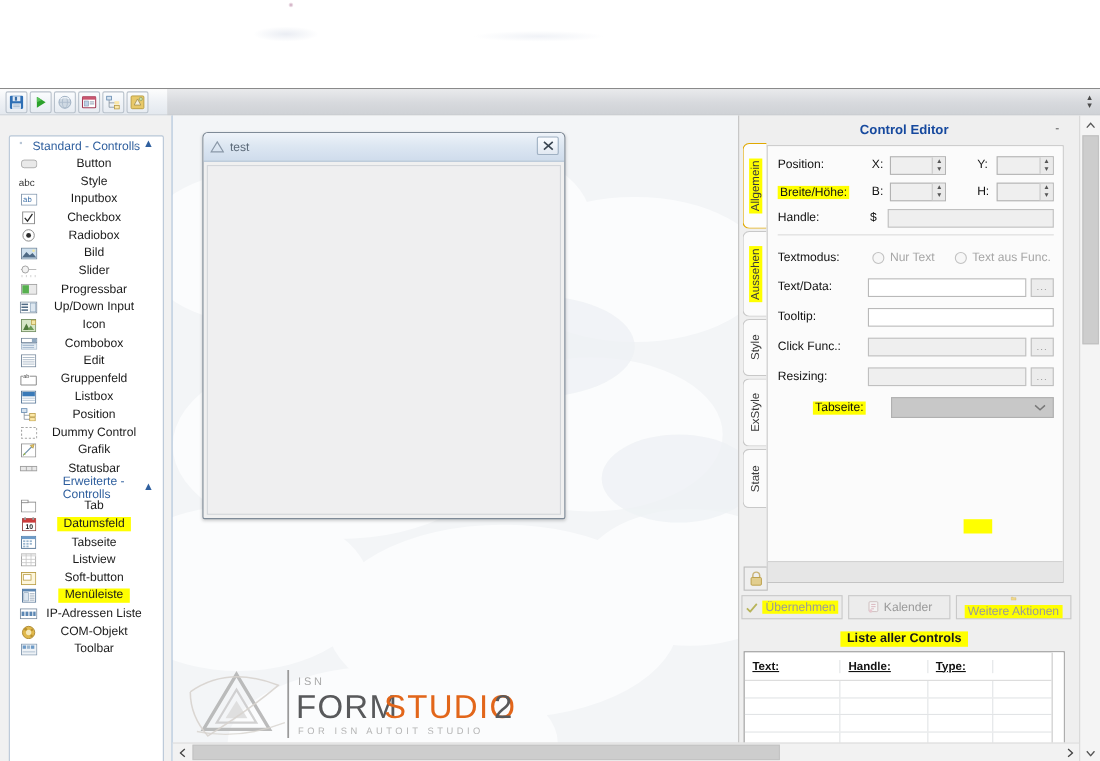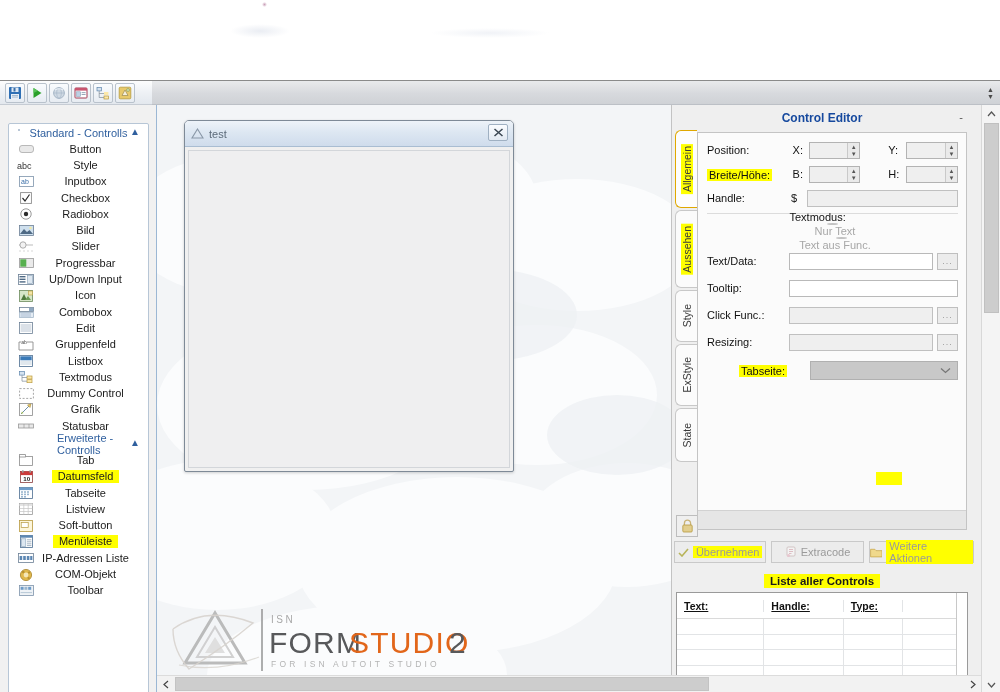--- a/index.html
+++ b/index.html
@@ -121,21 +121,21 @@
          display:flex;align-items:center;justify-content:flex-end;padding-right:6px;cursor:pointer;}
 
   
   #actions{position:absolute;left:2px;top:436px;width:300px;height:22px;display:flex;gap:5px;}
   .abtn{height:22px;border:1px solid #c9c9c9;background:#ececec;box-sizing:border-box;
         display:flex;align-items:center;justify-content:center;gap:4px;font-size:11px;color:#9a9a9a;
         cursor:pointer;position:relative;}
   .abtn.hl-label em{background:#ffff00;font-style:normal;padding:0 3px;}
   #btn-uebernehmen{width:93px;}
   #btn-extracode{width:93px;}
-  #btn-weitere{width:106px;}
+  #btn-weitere{width:106px;flex-direction:column;}
   #hl-weitere-tail{position:absolute;left:876px;top:471px;width:26px;height:13px;background:#ffff00;}
 
   
   #list-title{position:absolute;left:0;top:466px;width:300px;text-align:center;}
   #list-title span{background:#ffff00;font-size:11.5px;font-weight:bold;color:#1a1a1a;padding:1px 6px;}
   #list-box{position:absolute;left:4px;top:487px;width:292px;height:101px;background:#fff;
             border:1px solid #9a9a9a;box-sizing:border-box;overflow:hidden;}
   #list-grid{position:absolute;left:0;top:0;right:11px;bottom:0;}
   .lrow{height:14.5px;border-bottom:1px solid #e2e4e6;display:flex;}
   .lrow.head{height:25px;align-items:center;border-bottom:1px solid #dadada;}
@@ -394,21 +394,21 @@
       <div class="ctl-row">
         <span class="ctl-ico">
           <svg width="14" height="12" viewBox="0 0 14 12">
               <rect x="0.5" y="0.5" width="5" height="3.6" fill="#d6e3f0" stroke="#5f86ad" stroke-width="0.7"></rect>
               <rect x="8" y="5" width="5" height="3" fill="#fce8a8" stroke="#b7983f" stroke-width="0.7"></rect>
               <rect x="8" y="8.7" width="5" height="3" fill="#fce8a8" stroke="#b7983f" stroke-width="0.7"></rect>
               <path d="M3 4.2 V10.2 H8" fill="none" stroke="#7f8c9a" stroke-width="0.7"></path>
               <path d="M3 6.5 H8" fill="none" stroke="#7f8c9a" stroke-width="0.7"></path>
             </svg>
         </span>
-        <span class="ctl-label">Textmodus</span>
+        <span class="ctl-label">Position</span>
       </div>
       <div class="ctl-row">
         <span class="ctl-ico">
           <svg width="15" height="11" viewBox="0 0 15 11">
               <rect x="0.6" y="0.6" width="13.8" height="9.8" fill="none" stroke="#a6a6a6" stroke-width="1" stroke-dasharray="2 1.6"></rect>
             </svg>
         </span>
         <span class="ctl-label">Dummy Control</span>
       </div>
       <div class="ctl-row">
@@ -691,21 +691,21 @@
         </div>
 
         <div class="row" style="top:54px;">
           <span class="lab" style="width:86px;">Handle:</span>
           <span class="lab" style="width:16px;">$</span>
           <span class="txt dis" style="width:155px;"></span>
         </div>
 
         <div id="divider"></div>
 
-        <div class="row" style="top:78px;flex-direction:column;">
+        <div class="row" style="top:90px;">
           <span class="lab" style="width:86px;">Textmodus:</span>
           <span class="radio"></span>
           <span class="rlab">Nur Text</span>
           <span class="radio" style="margin-left:18px;"></span>
           <span class="rlab">Text aus Func.</span>
         </div>
 
         <div class="row" style="top:117px;">
           <span class="lab" style="width:86px;">Text/Data:</span>
           <span class="txt" style="width:150px;"></span>
@@ -749,21 +749,21 @@
             <path d="M1 5 L4 8 L10 1" fill="none" stroke="#b8b45a" stroke-width="1.6"></path>
           </svg>
         <em>Übernehmen</em>
       </div>
       <div class="abtn" id="btn-extracode">
         <svg width="12" height="12" viewBox="0 0 12 12">
           <rect x="2" y="1" width="8" height="9" rx="1" fill="#f3f3f3" stroke="#cbb" stroke-width="0.8"></rect>
           <path d="M4 3.5 H8 M4 5.5 H8 M4 7.5 H6.5" stroke="#d8b0b8" stroke-width="0.8"></path>
           <circle cx="3.5" cy="9.5" r="1.6" fill="#e7c7cf"></circle>
         </svg>
-        <span>Extracode</span>
+        <span>Kalender</span>
       </div>
       <div class="abtn hl-label" id="btn-weitere">
         <svg width="13" height="11" viewBox="0 0 13 11">
           <path d="M0.6 2.2 H5 L6.2 3.6 H12.4 V10 H0.6 Z" fill="#f0d98c" stroke="#c9a84c" stroke-width="0.8"></path>
         </svg>
         <em>Weitere Aktionen</em>
       </div>
     </div>
 
     <div id="list-title">

